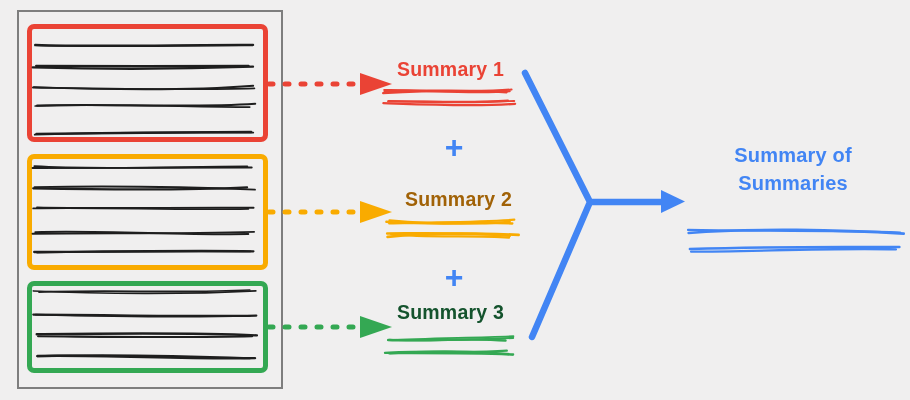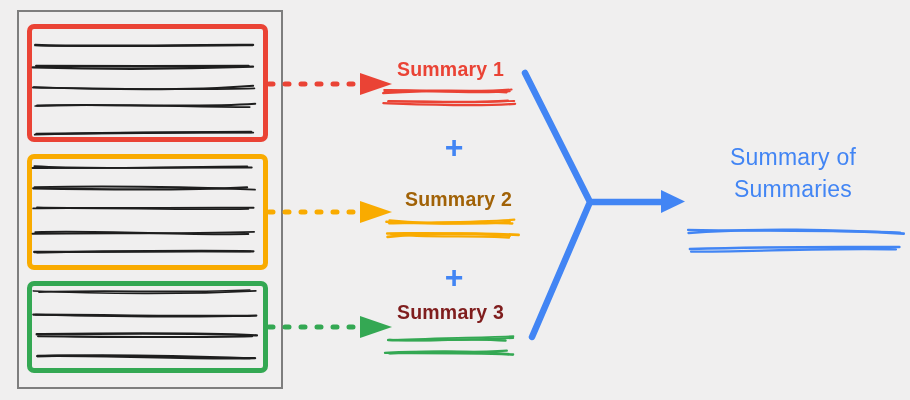--- a/index.html
+++ b/index.html
@@ -62,22 +62,22 @@
   .plus-2 { left: 454px; top: 261px; }
 
   
   .merge { left: 505px; top: 60px; width: 186px; height: 286px; }
 
   
   .result-label {
     position: absolute;
     left: 690px; top: 141px; width: 206px;
     text-align: center;
-    font-size: 23px;
-    font-weight: 400;
+    font-size: 20px;
+    font-weight: 700;
     line-height: 1.4;
     letter-spacing: 0.2px;
   }
 </style>
 </head>
 <body>
 
 <div class="canvas" style="background: rgb(240, 239, 239);">
 
   <div class="doc" style="border-color: rgb(126, 126, 126);">
@@ -149,21 +149,21 @@
   <div class="sum-label sl-2" style="color: #a16207;">Summary 2</div>
   <svg style="left:384px; top:214px;" width="136" height="30">
       <path d="M 2.4 7.8 C 40.1 11.7, 90.5 6.7, 128.3 9.5" fill="none" stroke="#F9AB00" stroke-width="2.45" stroke-linecap="round"></path>
       <path d="M 5.2 9.4 C 42.7 7.9, 92.8 8.6, 130.3 5.7" fill="none" stroke="#F9AB00" stroke-width="2.20" stroke-linecap="round"></path>
       <path d="M 5.5 6.3 C 41.6 9.6, 89.7 10.5, 125.8 8.0" fill="none" stroke="#F9AB00" stroke-width="2.27" stroke-linecap="round"></path>
       <path d="M 3.2 19.5 C 39.9 19.4, 89.0 18.5, 125.8 21.6" fill="none" stroke="#F9AB00" stroke-width="2.68" stroke-linecap="round"></path>
       <path d="M 3.6 22.9 C 42.9 18.4, 95.3 19.2, 134.6 20.9" fill="none" stroke="#F9AB00" stroke-width="2.72" stroke-linecap="round"></path>
       <path d="M 7.2 20.2 C 42.5 24.3, 89.7 20.9, 125.0 23.6" fill="none" stroke="#F9AB00" stroke-width="2.19" stroke-linecap="round"></path>
     </svg>
 
-  <div class="sum-label sl-3" style="color: #7f1d1d;">Summary 3</div>
+  <div class="sum-label sl-3" style="color: #14532d;">Summary 3</div>
   <svg style="left:382px; top:332px;" width="134" height="30">
       <path d="M 6.0 8.1 C 43.6 6.3, 93.8 5.7, 131.4 4.2" fill="none" stroke="#34A853" stroke-width="1.86" stroke-linecap="round"></path>
       <path d="M 7.6 7.7 C 44.6 8.9, 94.1 7.6, 131.1 5.9" fill="none" stroke="#34A853" stroke-width="2.14" stroke-linecap="round"></path>
       <path d="M 6.3 8.0 C 41.5 9.8, 88.3 5.2, 123.5 8.6" fill="none" stroke="#34A853" stroke-width="2.50" stroke-linecap="round"></path>
       <path d="M 7.0 21.4 C 44.1 21.3, 93.6 21.1, 130.7 22.9" fill="none" stroke="#34A853" stroke-width="1.83" stroke-linecap="round"></path>
       <path d="M 3.0 20.9 C 39.6 18.2, 88.3 21.4, 124.8 18.6" fill="none" stroke="#34A853" stroke-width="2.32" stroke-linecap="round"></path>
       <path d="M 7.9 21.5 C 44.9 18.6, 94.2 19.1, 131.2 22.4" fill="none" stroke="#34A853" stroke-width="2.10" stroke-linecap="round"></path>
     </svg>
 
   <div class="plus plus-1" style="color: rgb(66, 133, 244);">+</div>

